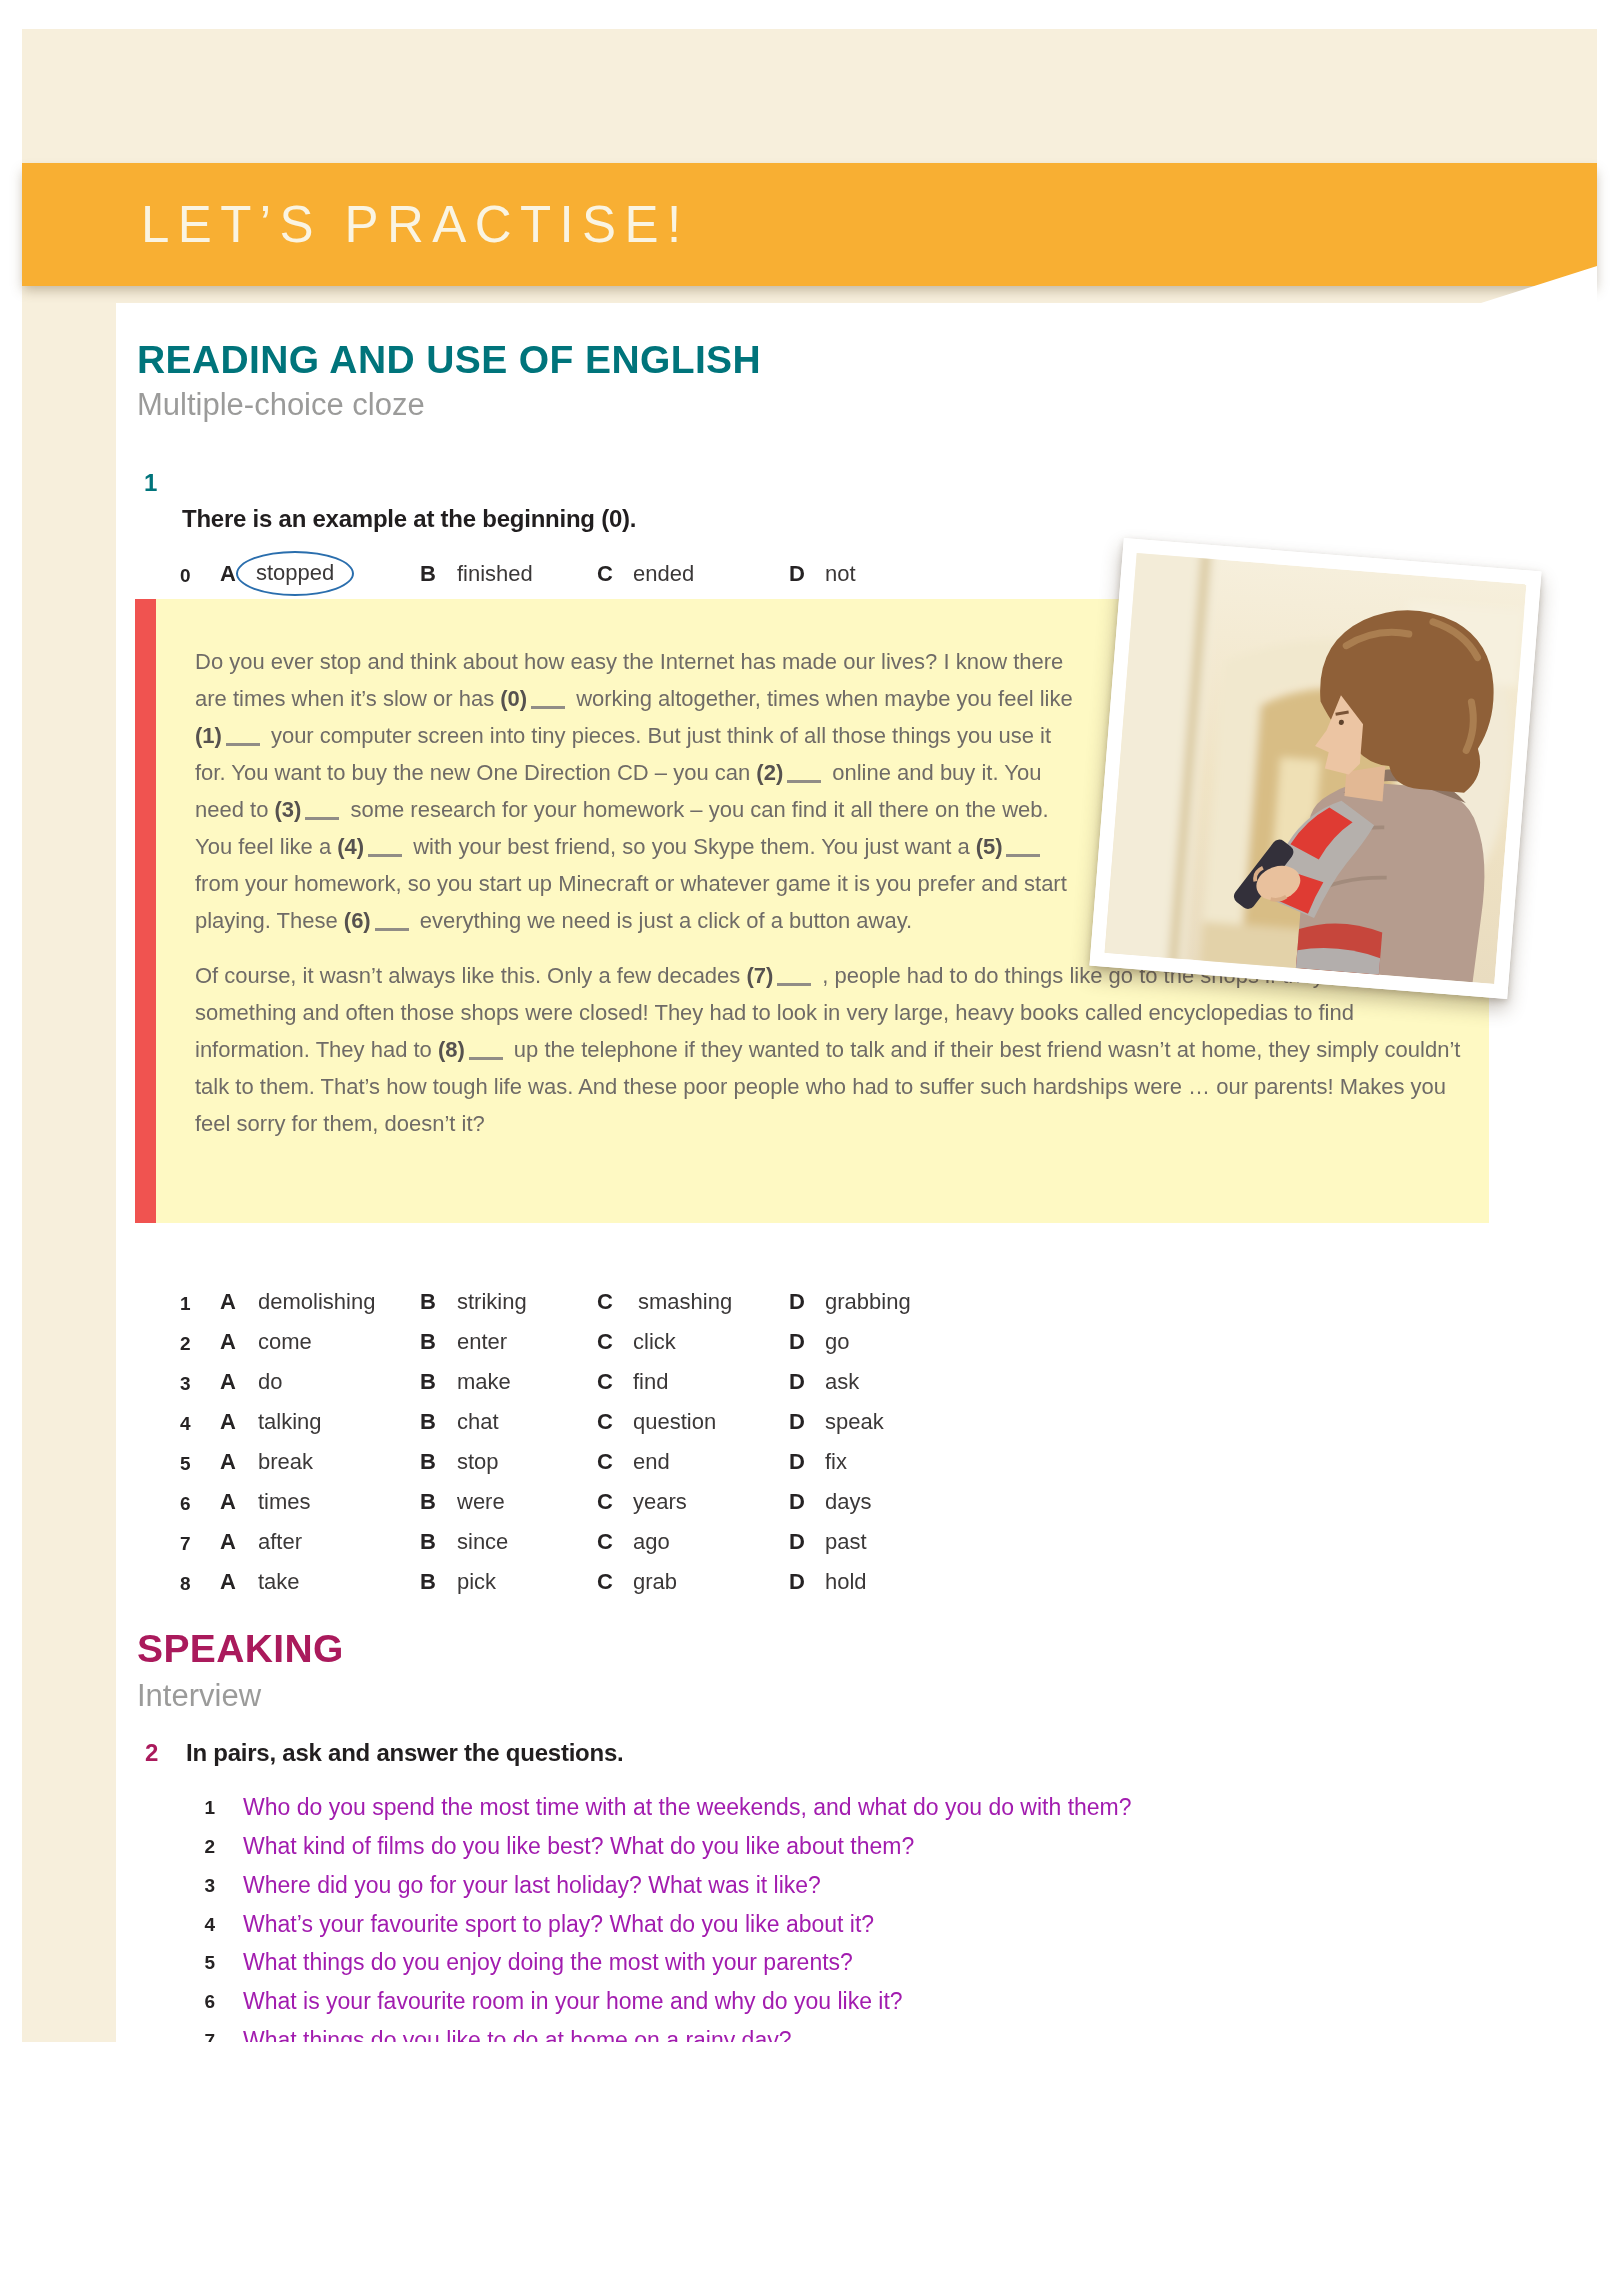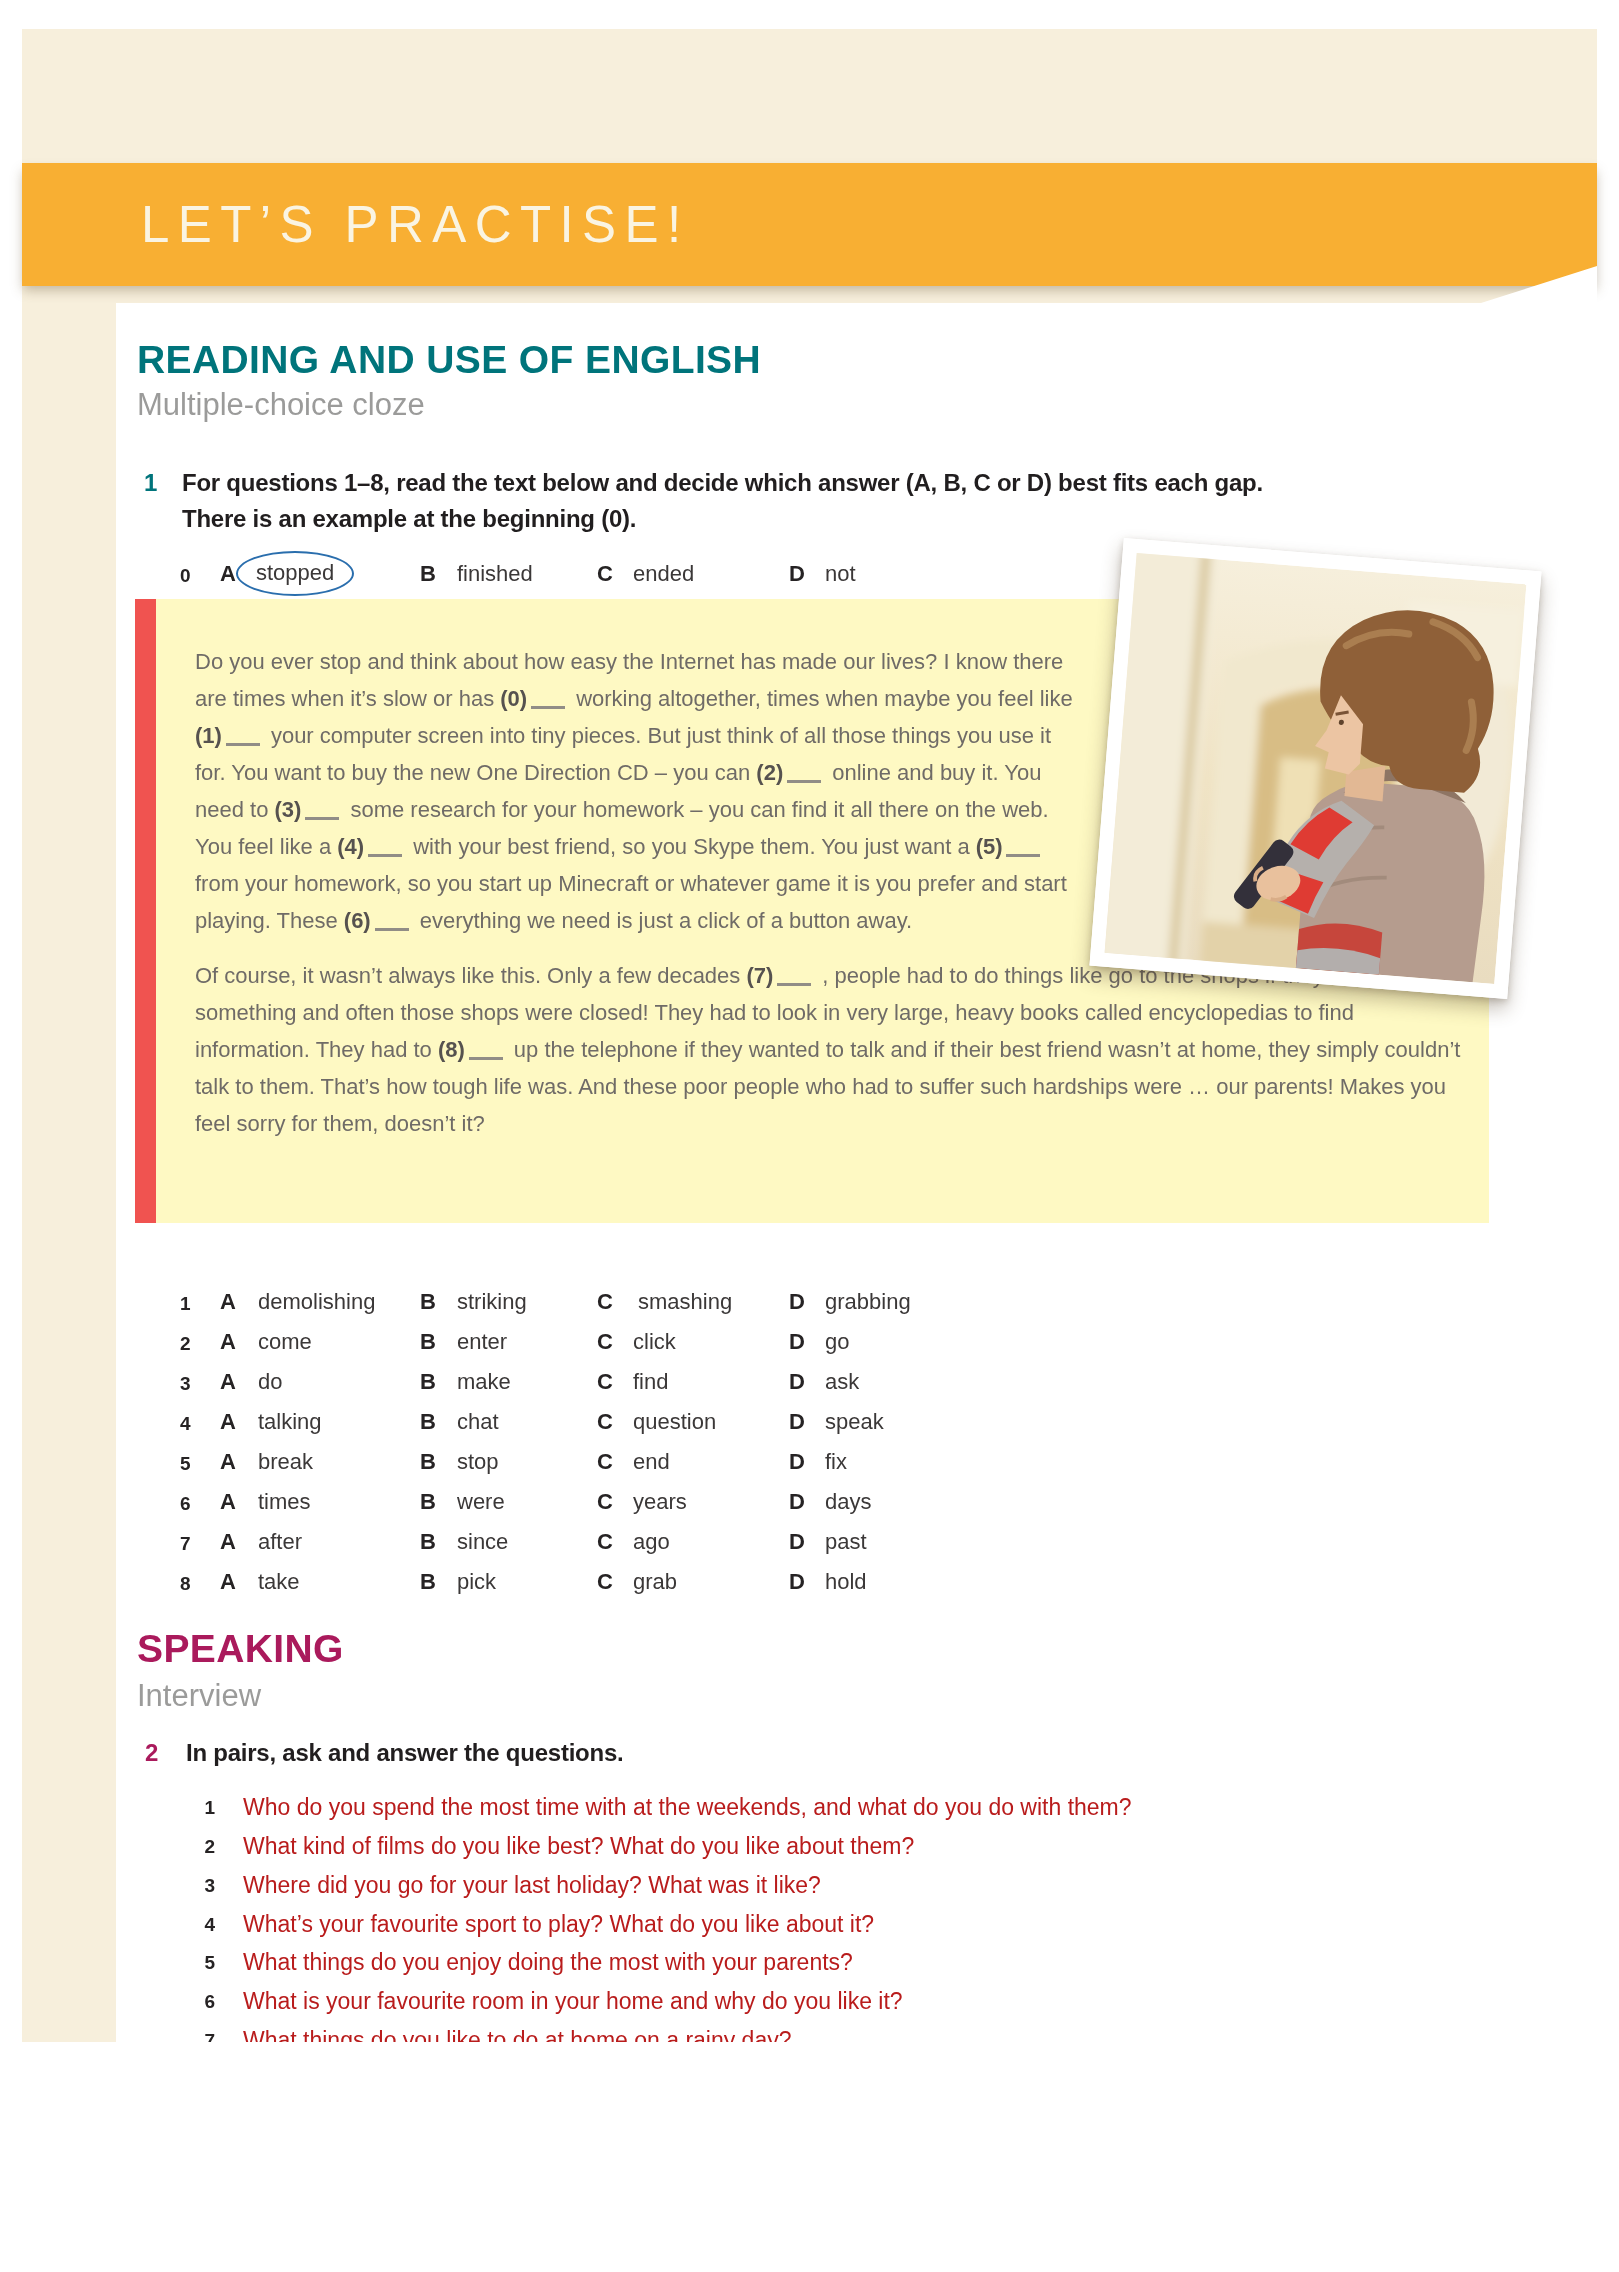--- a/index.html
+++ b/index.html
@@ -41,21 +41,21 @@
   
   .opts{position:absolute;left:0;top:0;}
   
   .h-speaking{left:137px;top:1627px;font-size:39px;font-weight:bold;color:#AA1A5C;letter-spacing:.01em;}
   .h-interview{left:137px;top:1678px;font-size:31px;color:#9B9B9A;}
   .task-num.mag{color:#AA1A5C;left:145px;top:1739px;}
   .sp-line{left:186px;top:1739px;}
   .q-row{position:absolute;left:0;width:1620px;height:37px;}
   .q-num{position:absolute;left:196px;width:19px;text-align:right;font-size:19px;font-weight:bold;
          color:#262324;top:3.2px;}
-  .q-text{position:absolute;left:243px;font-size:23px;color:#b91c1c;}
+  .q-text{position:absolute;left:243px;font-size:23px;color:#a21caf;}
   
   .photo{position:absolute;left:1106px;top:554px;width:391px;height:401px;background:#fff;
          border:14px solid #ffffff;transform:rotate(4.6deg);transform-origin:50% 50%;
          box-shadow:0 10.2px 19px rgba(75,58,35,.33),0 2.5px 6.3px rgba(75,58,35,.22);}
   .photo svg{display:block;width:100%;height:100%;}
   
   .dotline{position:absolute;left:23px;width:93px;height:5.7px;
            background-image:radial-gradient(circle 2.5px,#8C8372 98%,rgba(0,0,0,0) 100%);
            background-size:9.5px 5.7px;background-repeat:repeat-x;}
   .dl1{top:2172px;} .dl2{top:2221px;}
@@ -72,21 +72,20 @@
   <div class="banner">
     <span class="banner-title">LET’S PRACTISE!</span>
   </div>
 
   <div class="content-box"></div>
 
   <div class="abs h-reading">READING AND USE OF ENGLISH</div>
   <div class="abs h-sub">Multiple-choice cloze</div>
 
   <div class="abs task-num teal">1</div>
-  <div class="abs task-line tl1">For questions 1–8, read the text below and decide which answer (A, B, C or D) best fits each gap.</div>
   <div class="abs task-line tl2">There is an example at the beginning (0).</div>
 
   <div class="ex-row">
       <span class="cnum" style="left: 180px;">0</span>
       <span class="clet" style="left: 220px;">A</span>
       <span class="circle-word">stopped</span>
       <span class="clet" style="left: 420px;">B</span>
       <span class="cword" style="left: 457px;">finished</span>
       <span class="clet" style="left: 597px;">C</span>
       <span class="cword" style="left: 633px;">ended</span>

